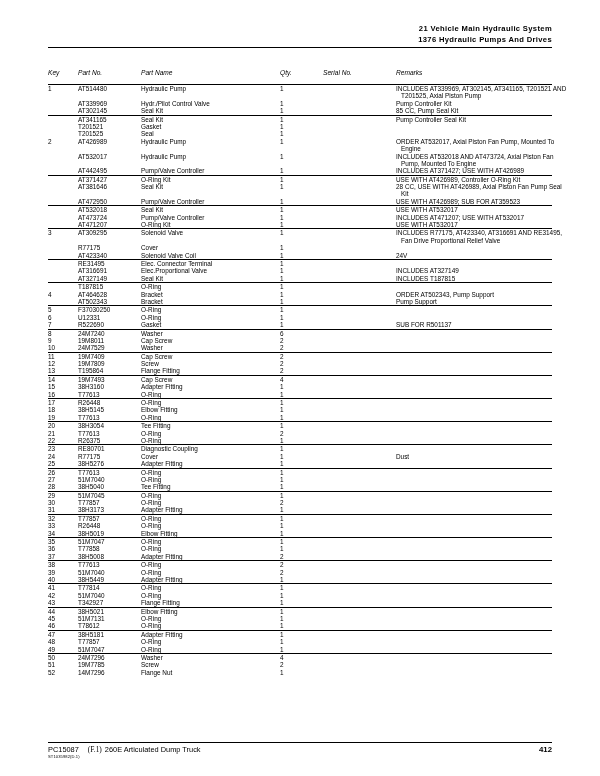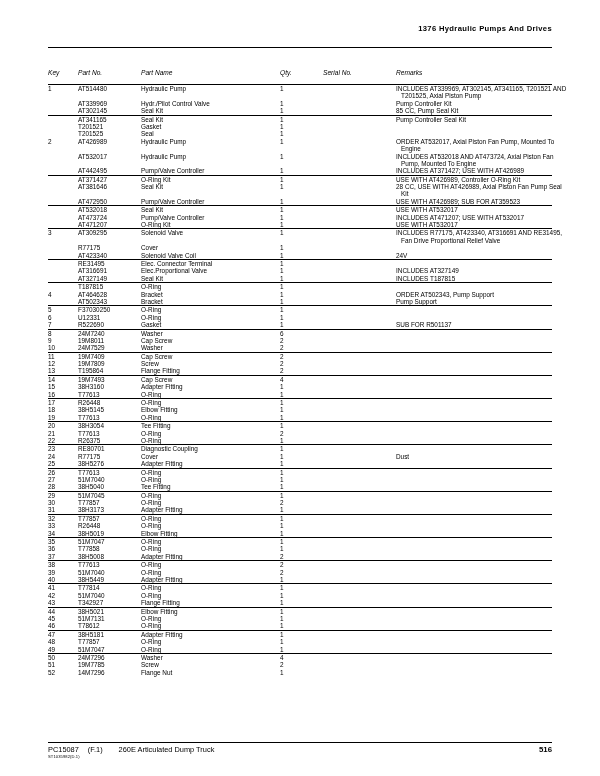--- a/index.html
+++ b/index.html
@@ -123,22 +123,22 @@
     width: 504px;
     height: 22px;
   }
   .foot-left {
     position: absolute;
     left: 0; top: 0;
     font-size: 7.4px;
     white-space: nowrap;
   }
   .foot-left .fl-code { font-weight: normal; margin-top: 44px; }
-  .foot-left .fl-rev  { padding-left: 9px; }
-  .foot-left .fl-model { padding-left: 16px; }
+  .foot-left .fl-rev  { padding-left: 9px; font-family: Liberation Serif, serif; }
+  .foot-left .fl-model { padding-left: 3px; }
   .foot-sub {
     position: absolute;
     left: 0; top: 9px;
     font-size: 4.1px;
     letter-spacing: 0.1px;
     white-space: nowrap;
     color: #000;
   }
   .foot-page {
     position: absolute;
@@ -146,20 +146,21 @@
     font-size: 7.8px;
     font-weight: bold;
   }
 </style>
 </head>
 <body>
 
 <div class="page">
 
   <div class="doc-header">
+    <div class="hdr-line">21 Vehicle Main Hydraulic System</div>
     <div class="hdr-line">1376 Hydraulic Pumps And Drives</div>
   </div>
   <div class="hdr-rule"></div>
 
   <div class="col-head">
     <span class="c-key">Key</span>
     <span class="c-part">Part No.</span>
     <span class="c-name">Part Name</span>
     <span class="c-qty">Qty.</span>
     <span class="c-serial">Serial No.</span>
@@ -774,16 +775,16 @@
         </div>
       </div>
     </div>
 
   <div class="foot-rule"></div>
   <div class="footer">
     <div class="foot-left">
       <span class="fl-code">PC15087</span><span class="fl-rev">(F.1)</span><span class="fl-model">260E Articulated Dump Truck</span>
     </div>
     <div class="foot-sub">ST1035982(D.1)</div>
-    <div class="foot-page">516</div>
+    <div class="foot-page">412</div>
   </div>
 
 </div>
 
 </body></html>

